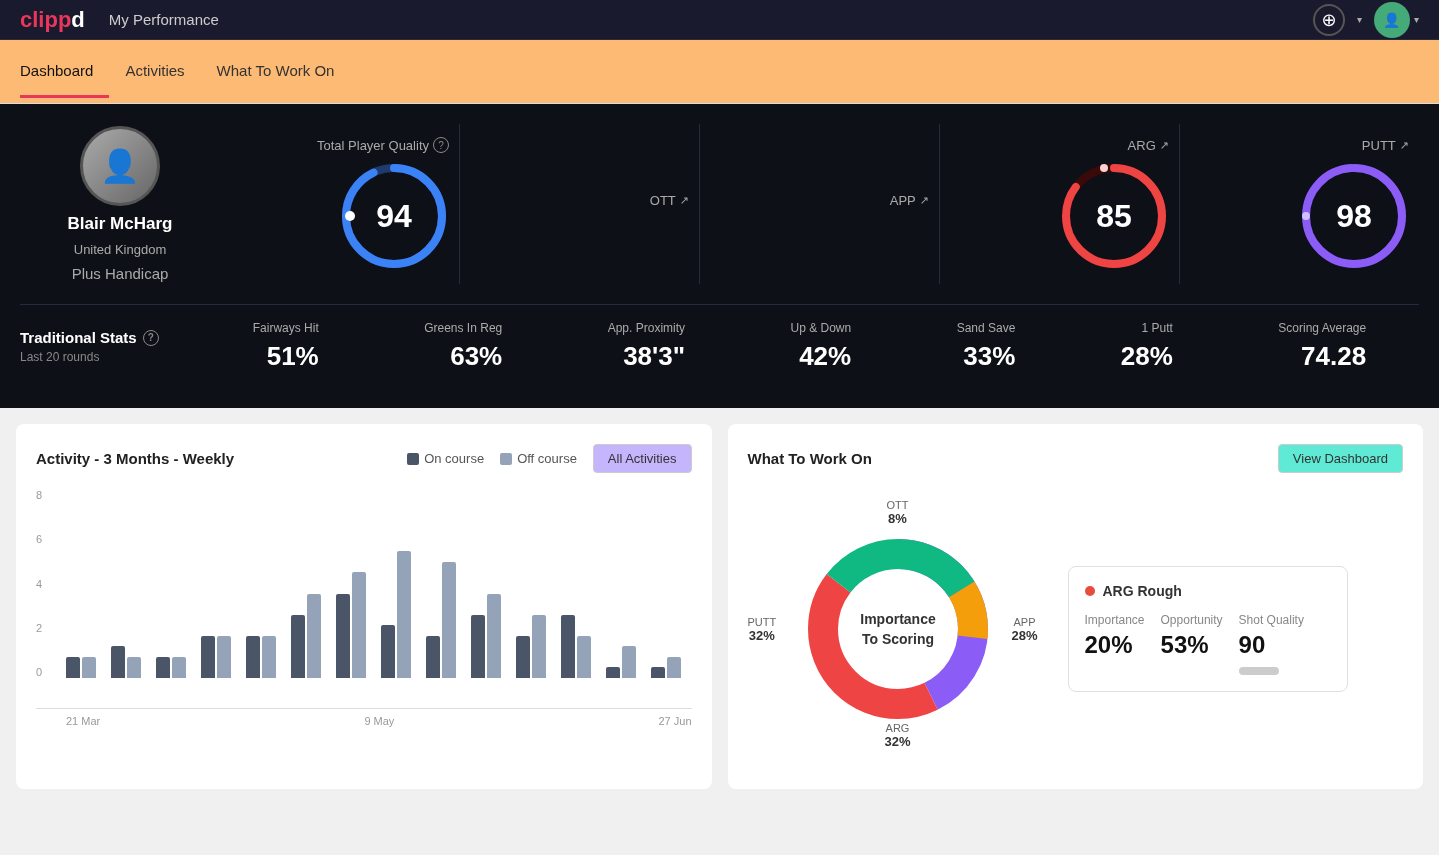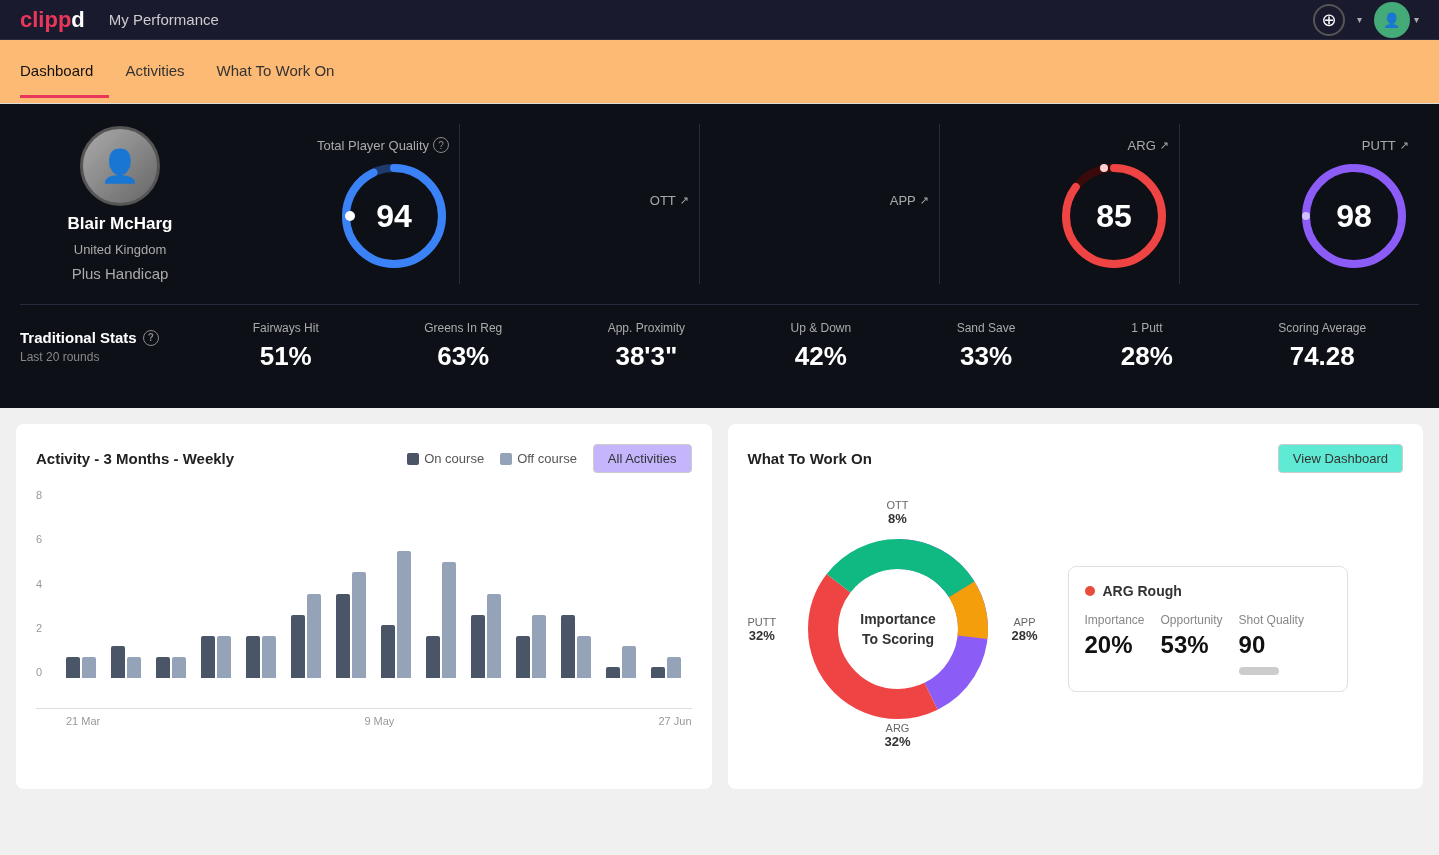--- a/index.html
+++ b/index.html
@@ -131,21 +131,21 @@
       align-items: center;
       padding: 16px 0;
       border-top: 1px solid #2a2a3e;
       gap: 20px;
     }
     .trad-label { min-width: 160px; }
     .trad-label h3 { font-size: 15px; color: #fff; display: flex; align-items: center; gap: 6px; }
     .trad-label p { font-size: 12px; color: #888; margin-top: 4px; }
 
     .stat-items { flex: 1; display: flex; justify-content: space-around; }
-    .stat-item { text-align: center; }
+    .stat-item { text-align: right; }
     .stat-item .stat-name { font-size: 12px; color: #aaa; margin-bottom: 6px; }
     .stat-item .stat-val { font-size: 26px; font-weight: 600; color: #fff; }
 
     
     .bottom-panels {
       display: flex;
       gap: 16px;
       padding: 16px;
       background: #f0f0f0;
     }

